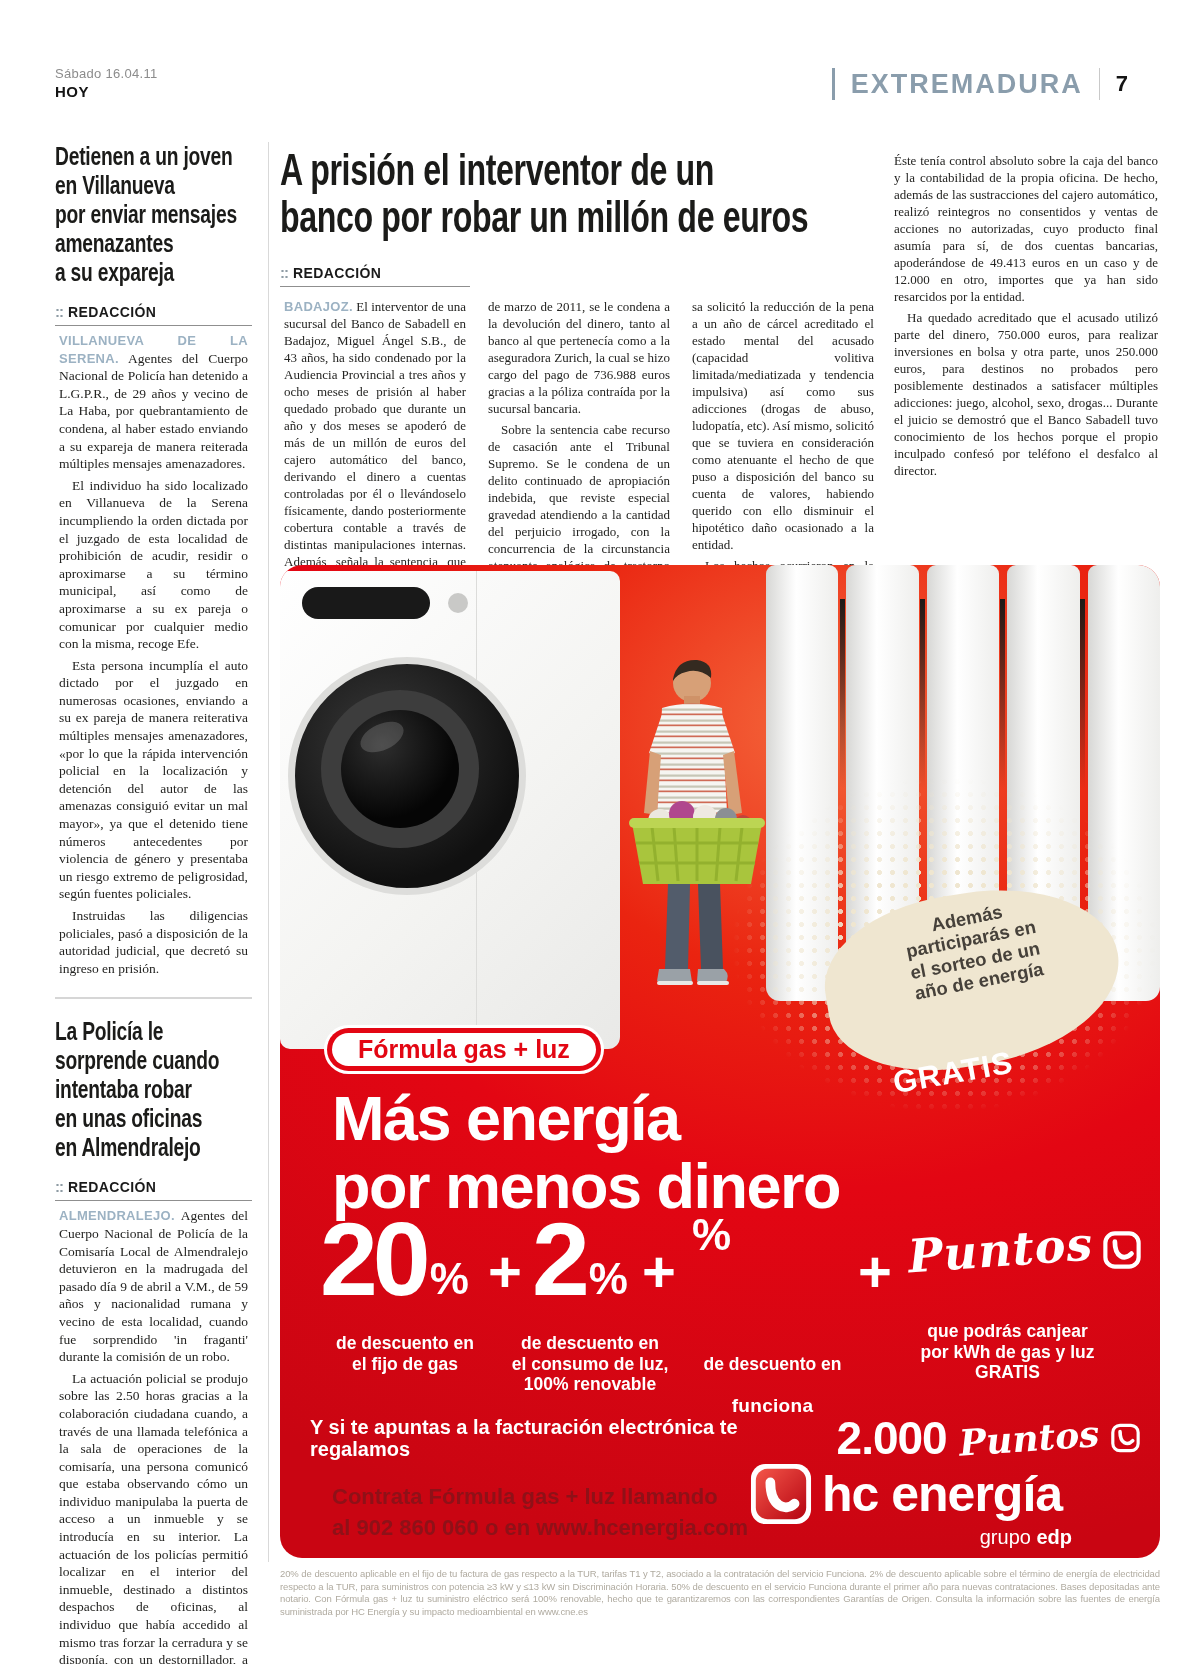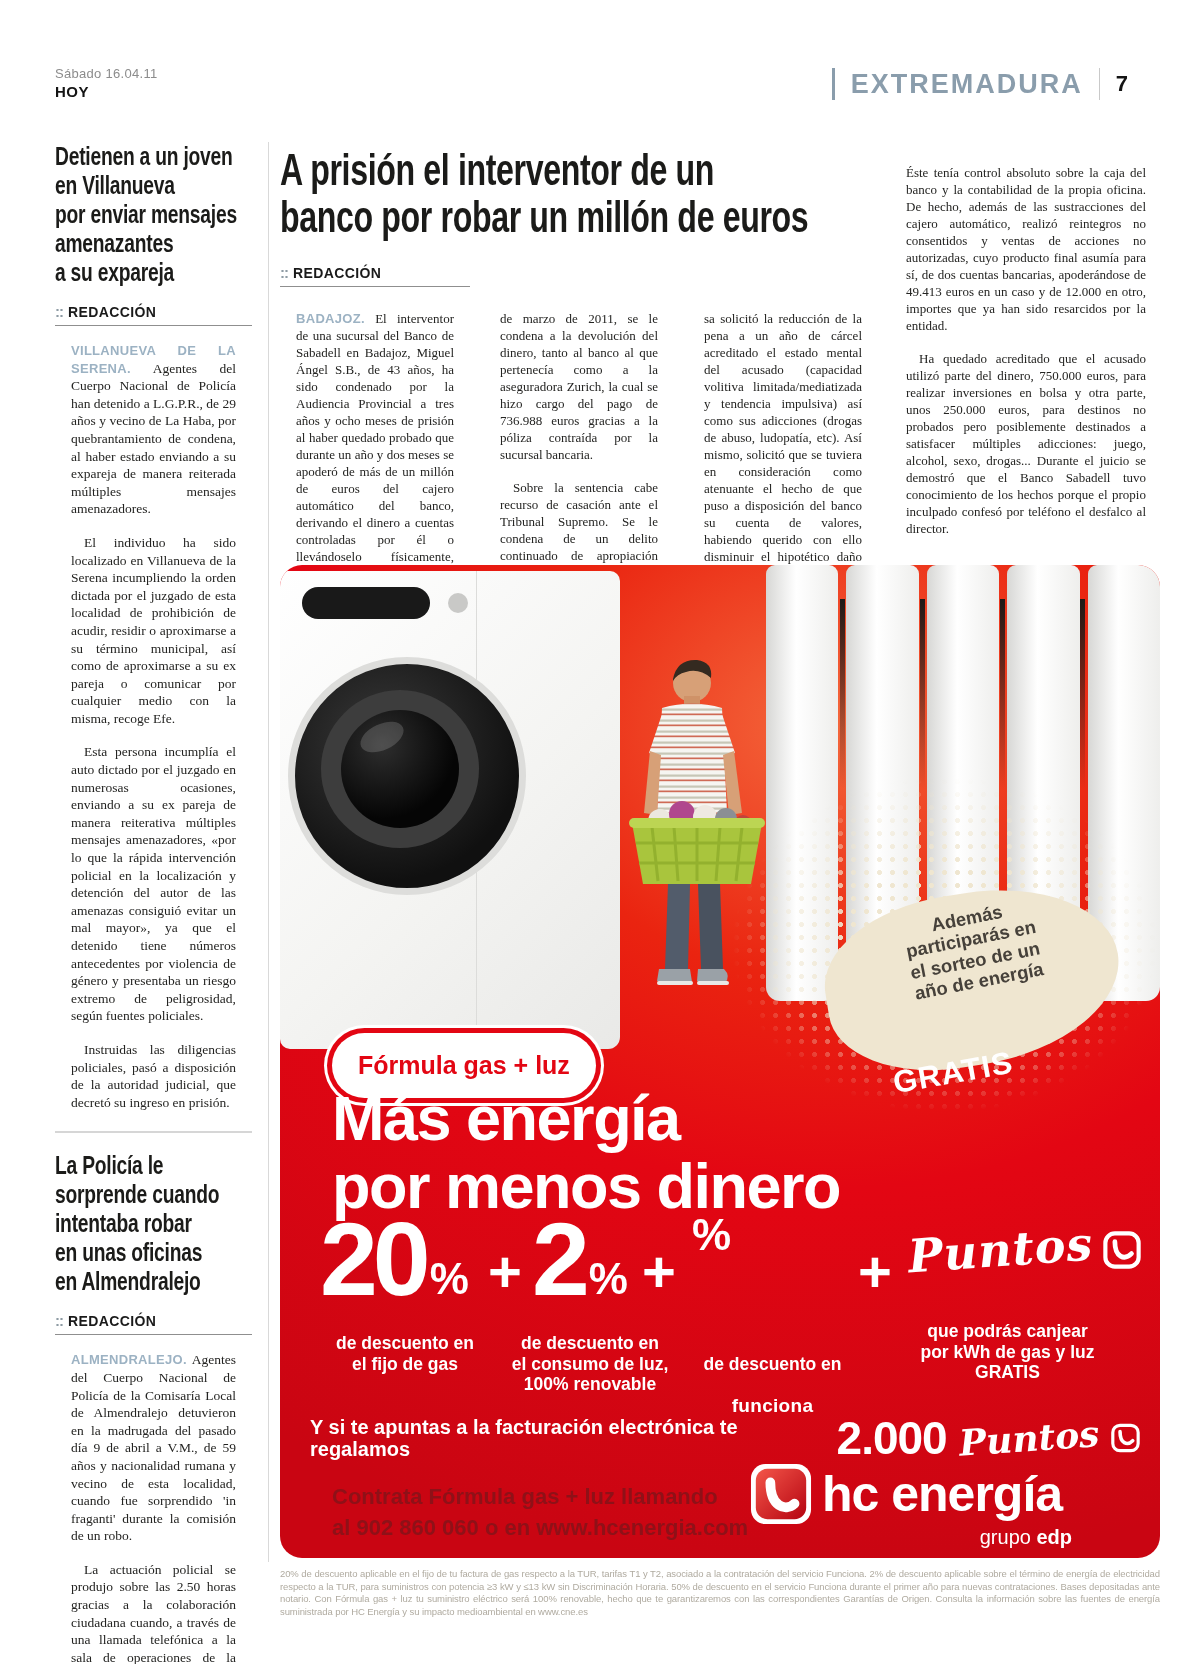--- a/index.html
+++ b/index.html
@@ -13,21 +13,21 @@
   .vbar-light{width:1px;height:32px;background:#c9c9c9;}
   .section{font:800 27px/30px "Liberation Sans",sans-serif;color:#8a9dac;letter-spacing:2px;}
   .pageno{font:900 22px/24px "Liberation Sans",sans-serif;color:#141414;}
   
   .art-title{font:800 26px/29px "Liberation Sans",sans-serif;color:#1b1b19;letter-spacing:-.3px;
              white-space:pre-line;width:270px;transform:scaleX(.74);transform-origin:0 0;}
   .byline-row{border-bottom:1px solid #8f8f8f;padding-bottom:4px;margin-top:16px;}
   .byline-marker{font:800 15px/15px "Liberation Sans",sans-serif;color:#8e9ba4;letter-spacing:-1px;margin-right:5px;}
   .byline-name{font:700 14px/15px "Liberation Sans",sans-serif;color:#1a1a1a;letter-spacing:.4px;}
   .dateline{font:700 13px/16px "Liberation Sans",sans-serif;color:#9cb2c3;letter-spacing:.3px;}
-  .body-p{font:400 13.5px/17.6px "Liberation Serif","DejaVu Serif",serif;color:#242422;text-align:justify;margin:16px;}
+  .body-p{font:400 13.5px/17.6px "Liberation Serif","DejaVu Serif",serif;color:#242422;text-align:justify;margin:4px;}
   .ind{text-indent:13px;}
   .bodywrap{margin-top:6px;}
   
   .left-col{position:absolute;left:55px;top:142px;width:197px;}
   .art-divider{border-top:2px solid #d6d6d6;margin:20px 0 18px 0;}
   
   .vrule{position:absolute;left:268px;top:142px;width:1px;height:1420px;background:#d9d9d9;}
   .headline{position:absolute;left:280px;top:146px;width:840px;font:800 44px/47px "Liberation Sans",sans-serif;
             color:#1b1b19;letter-spacing:-.5px;white-space:pre-line;transform:scaleX(.73);transform-origin:0 0;}
   .main-byline{position:absolute;left:280px;top:264px;width:190px;border-bottom:1px solid #8f8f8f;padding-bottom:4px;}
@@ -60,21 +60,21 @@
         -webkit-mask-image:radial-gradient(ellipse at center,#000 32%,transparent 70%);
         mask-image:radial-gradient(ellipse at center,#000 32%,transparent 70%);}
   .sticker-blob{position:absolute;left:545px;top:328px;width:295px;height:172px;background:#efe6d0;
                 border-radius:48% 52% 55% 45%;transform:rotate(-9deg);}
   .sticker-text{position:absolute;left:558px;top:342px;width:270px;text-align:center;transform:rotate(-11deg);
                 font:800 18.5px/1.15 "Liberation Sans",sans-serif;color:#46413a;white-space:pre-line;}
   .sticker-gratis{position:absolute;left:588px;top:492px;width:170px;text-align:center;transform:rotate(-10deg);
                   font:800 31px/1 "Liberation Sans",sans-serif;color:#fff;letter-spacing:1px;}
   .man{position:absolute;left:322px;top:86px;}
   .pill{position:absolute;left:52px;top:468px;background:#fff;color:#e30613;border-radius:999px;
-        padding:20px 26px;font:800 25px/1 "Liberation Sans",sans-serif;
+        padding:4px 26px;font:800 25px/1 "Liberation Sans",sans-serif;
         box-shadow:0 0 0 5px #e30613,0 0 0 8px #ffffff;}
   .ad-h1{position:absolute;left:52px;top:522px;font:800 63px/1 "Liberation Sans",sans-serif;color:#fff;letter-spacing:-1.5px;}
   .ad-h2{position:absolute;left:52px;top:590px;font:800 63px/1 "Liberation Sans",sans-serif;color:#fff;letter-spacing:-1.5px;}
   .off{position:absolute;top:648px;display:flex;align-items:flex-end;color:#fff;}
   .off-num{font:800 104px/0.9 "Liberation Sans",sans-serif;letter-spacing:-5px;}
   .off-pct{font:800 44px/1 "Liberation Sans",sans-serif;margin:0 0 6px 4px;}
   .plus{position:absolute;top:678px;font:800 58px/1 "Liberation Sans",sans-serif;color:#fff;}
   .off1{left:40px;} .plus1{left:208px;} .off2{left:252px;} .plus2{left:362px;}
   .off3{left:408px;} .plus3{left:578px;}
   .puntos-big{position:absolute;left:628px;top:662px;display:flex;align-items:center;gap:10px;color:#fff;}

